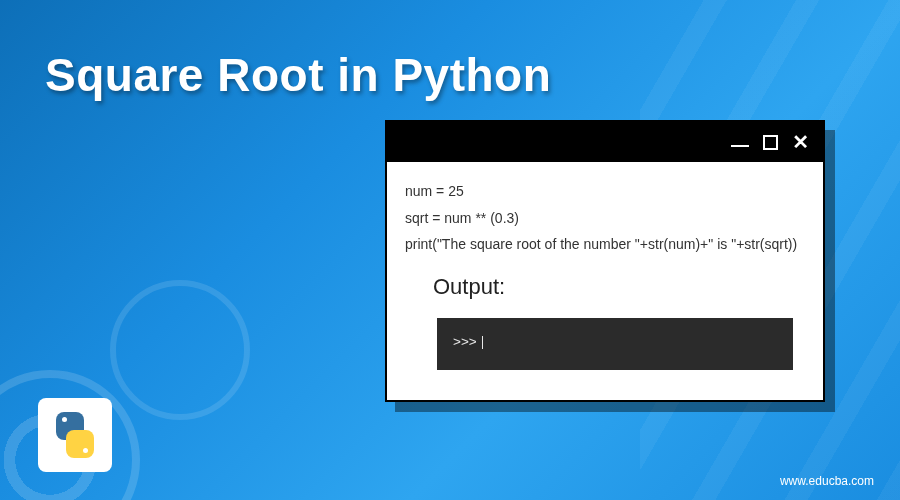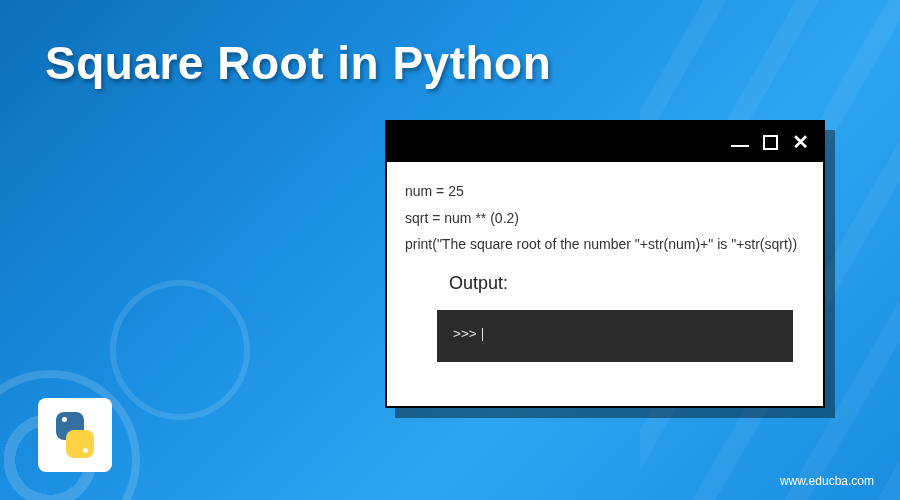--- a/index.html
+++ b/index.html
@@ -24,21 +24,21 @@
   }
   .gear2 {
     left: 110px; top: 280px;
     width: 140px; height: 140px;
     border: 6px solid #fff;
     opacity: 0.12;
   }
   .title {
     position: absolute;
     left: 45px;
-    top: 36px;
+    top: 48px;
     color: #fff;
     font-size: 46px;
     font-weight: 600;
     text-shadow: 2px 3px 4px rgba(0,0,0,0.35);
     letter-spacing: 0.5px;
   }
   .code-window {
     position: absolute;
     left: 385px;
     top: 120px;
@@ -59,29 +59,29 @@
   .titlebar .ico {
     color: #fff;
     display: inline-flex;
     align-items: center;
     justify-content: center;
   }
   .ico-min { width: 18px; height: 2px; background: #fff; margin-top: 8px; }
   .ico-max { width: 15px; height: 15px; border: 2px solid #fff; }
   .ico-close { font-size: 20px; font-weight: 700; line-height: 1; }
   .code-body {
-    padding: 16px 18px 44px 18px;
+    padding: 16px 18px 30px 18px;
     color: #333;
     font-size: 14px;
     line-height: 1.9;
   }
   .output-label {
-    font-size: 18px;
+    font-size: 22px;
     color: #222;
-    margin: 8px 0 10px 44px;
+    margin: 8px 0 10px 28px;
   }
   .output-box {
     background: #2b2b2b;
     color: #e8e8e8;
     padding: 12px 16px 16px 16px;
     margin-left: 32px;
     margin-right: 12px;
     font-size: 13.5px;
     line-height: 1.8;
   }
@@ -152,21 +152,21 @@
     <span class="ico">
         <span class="ico-min"></span>
       </span>
     <span class="ico">
         <span class="ico-max"></span>
       </span>
     <span class="ico ico-close">✕</span>
   </div>
   <div class="code-body">
     <div>num = 25</div>
-    <div>sqrt = num ** (0.2)</div>
+    <div>sqrt = num ** (0.3)</div>
     <div>print("The square root of the number "+str(num)+" is "+str(sqrt))</div>
     <div class="output-label">Output:</div>
     <div class="output-box">
       <div><span>&gt;&gt;&gt; </span><span class="cursor"></span></div>
     </div>
   </div>
 </div>
 
 <div class="logo-box">
   <div class="py-logo">

